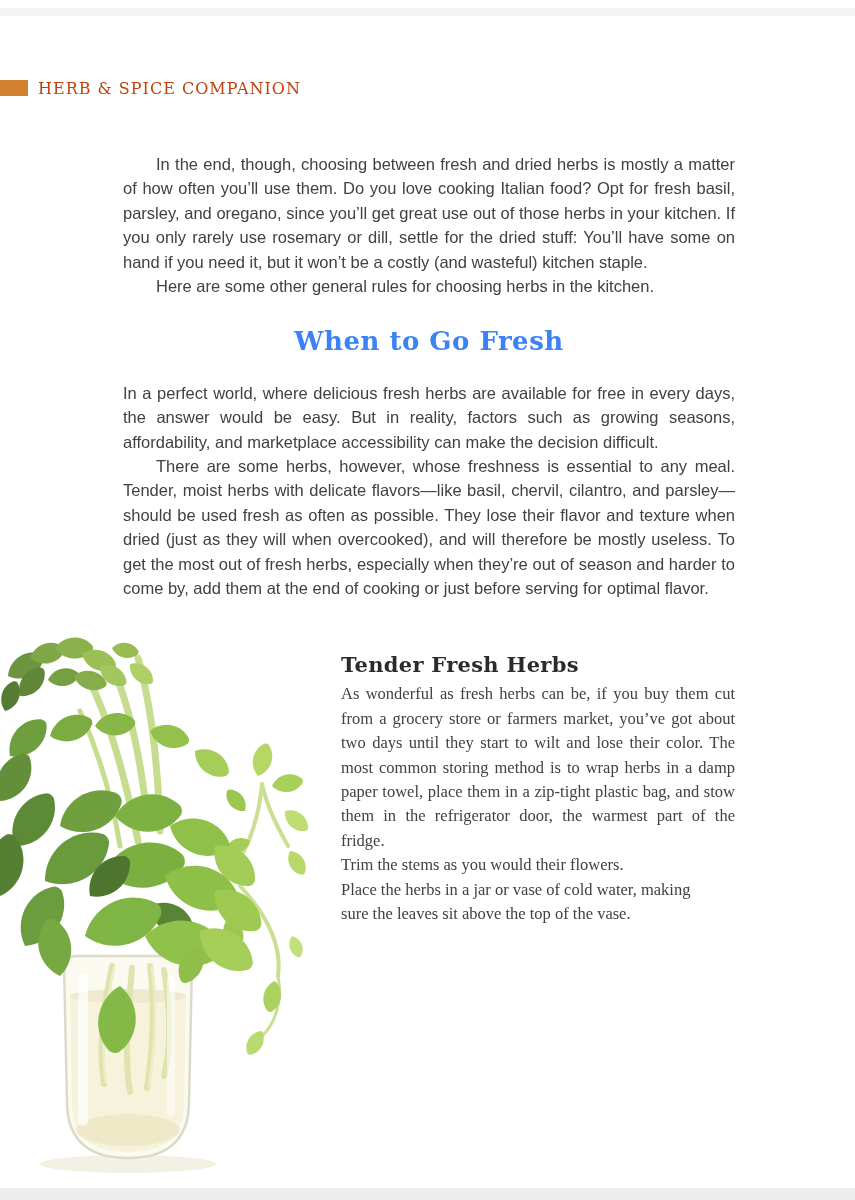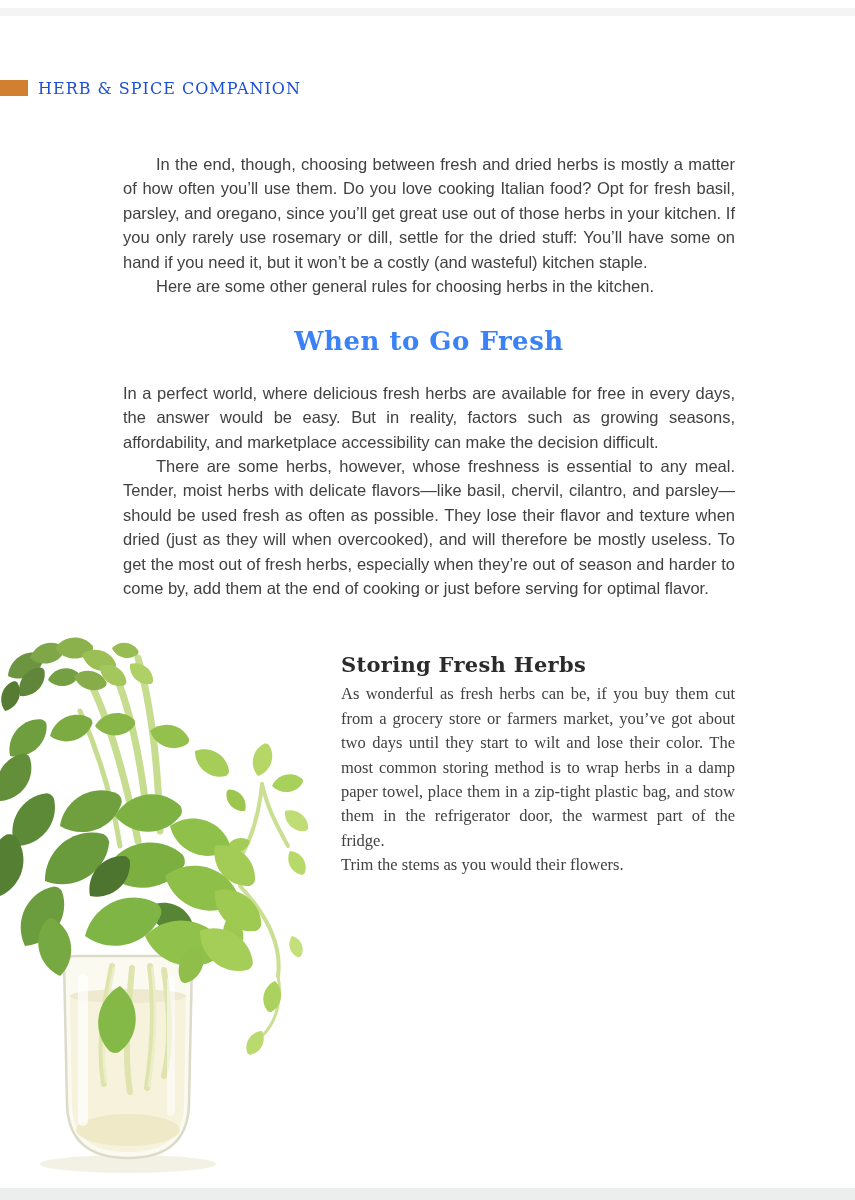--- a/index.html
+++ b/index.html
@@ -6,21 +6,21 @@
   .page{
     position:relative;width:855px;height:1200px;background:#ffffff;
     overflow:hidden;font-family:"Liberation Sans",sans-serif;
   }
   .top-strip{position:absolute;top:8px;left:0;width:855px;height:8px;background:#f4f4f4;}
   .bottom-strip{position:absolute;top:1188px;left:0;width:855px;height:12px;background:#eceeee;}
 
   .header{position:absolute;top:78px;left:0;height:20px;display:flex;align-items:center;}
   .accent-bar{width:28px;height:16px;background:#d0802e;margin-right:10px;}
   .header-title{
-    font-family:"DejaVu Serif",serif;font-size:16px;color:#1d4ed8;
+    font-family:"DejaVu Serif",serif;font-size:16px;color:#c2410c;
     letter-spacing:1px;font-weight:500;
   }
 
   .body-col{
     position:absolute;left:123px;top:152px;width:612px;
     font-size:16.5px;line-height:24.4px;color:#414141;text-align:justify;
   }
   .body-col p{margin:0;}
   .indent{text-indent:33px;}
 
@@ -163,21 +163,22 @@
         <use href="#leaf" fill="#90c24b" transform="translate(145,300) rotate(10) scale(1.8)"></use>
         <use href="#leaf" fill="#a4ce58" transform="translate(200,295) rotate(35) scale(1.4)"></use>
         <use href="#leaf" fill="#76a941" transform="translate(60,340) rotate(-100) scale(1.3)"></use>
         <use href="#leaf" fill="#84b847" transform="translate(120,350) rotate(95) scale(1.5)"></use>
         <use href="#leaf" fill="#8fbf4a" transform="translate(200,310) rotate(115) scale(0.9)"></use>
       </g>
     </svg>
   </div>
 
   <div class="right-col">
-    <div class="h-storing">Storing Fresh Herbs</div>
+    <div class="h-storing">Tender Fresh Herbs</div>
     <p>As wonderful as fresh herbs can be, if you buy them cut from a grocery store or farmers market, you’ve got about two days until they start to wilt and lose their color. The most common storing method is to wrap herbs in a damp paper towel, place them in a zip-tight plastic bag, and stow them in the refrigerator door, the warmest part of the fridge.</p>
     <p class="step">Trim the stems as you would their flowers.</p>
+    <p class="step">Place the herbs in a jar or vase of cold water, making sure the leaves sit above the top of the vase.</p>
   </div>
 
 
   <div class="bottom-strip"></div>
 
 </div>
 
 </body></html>

